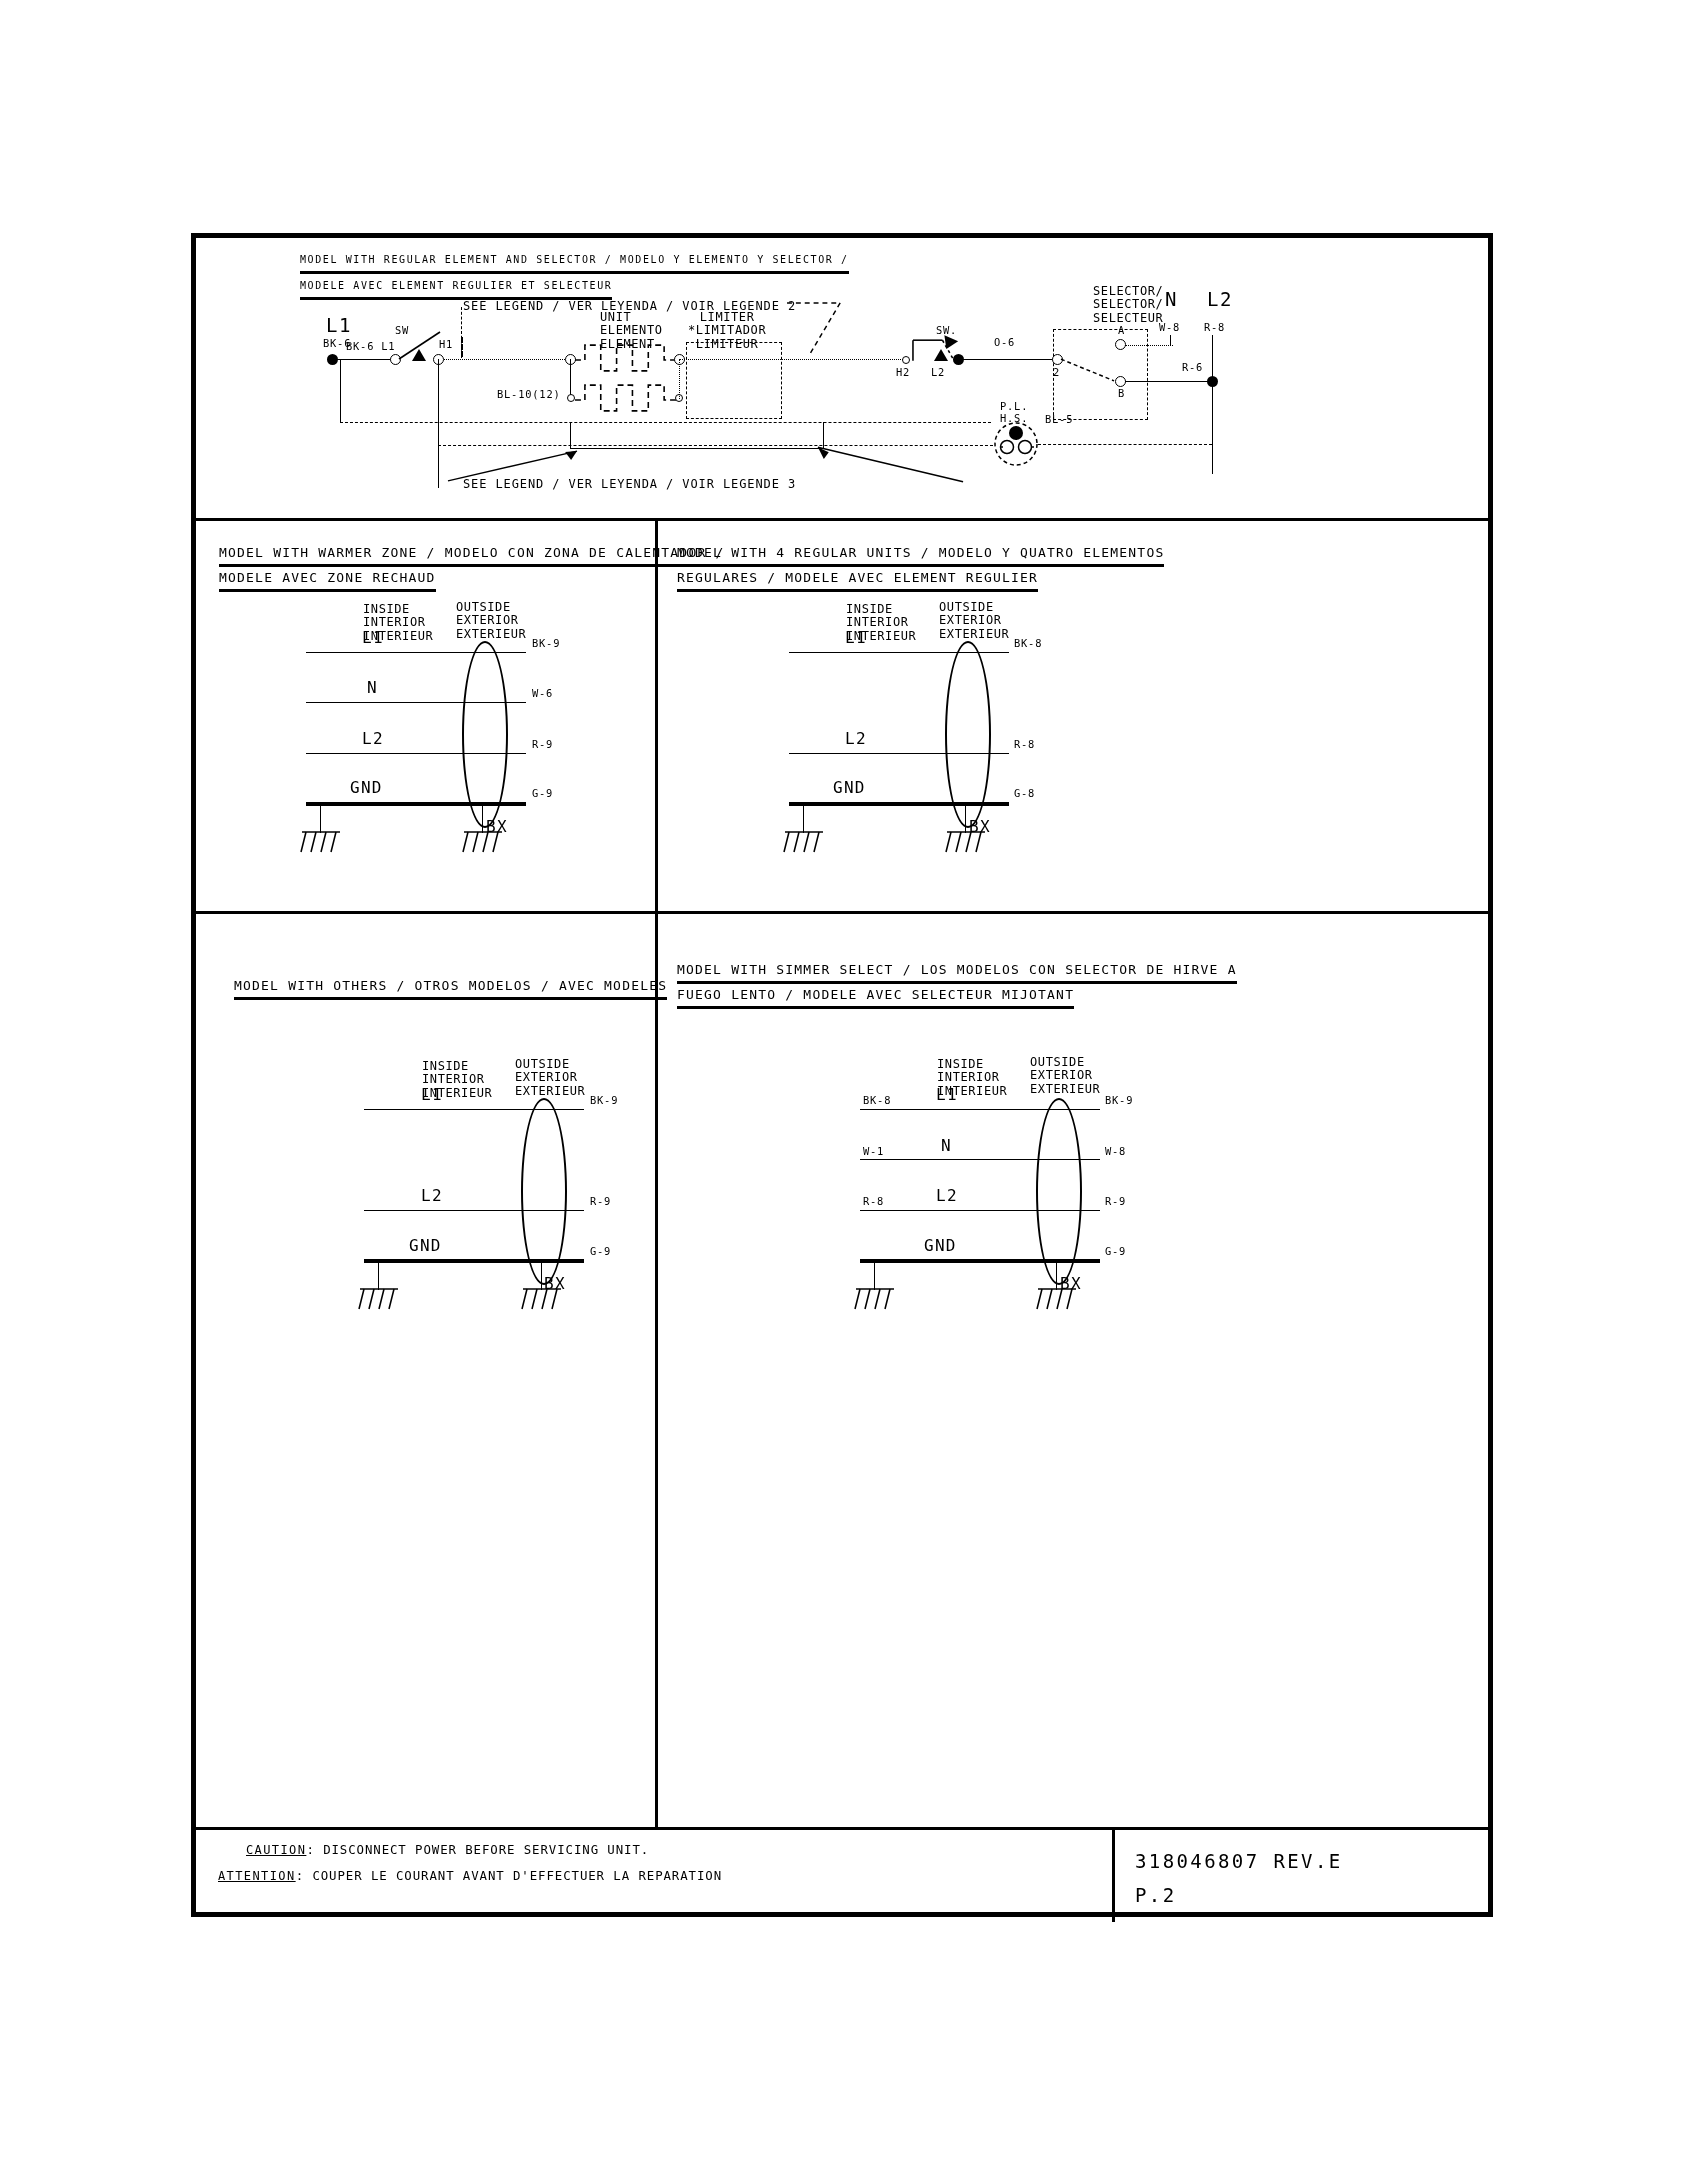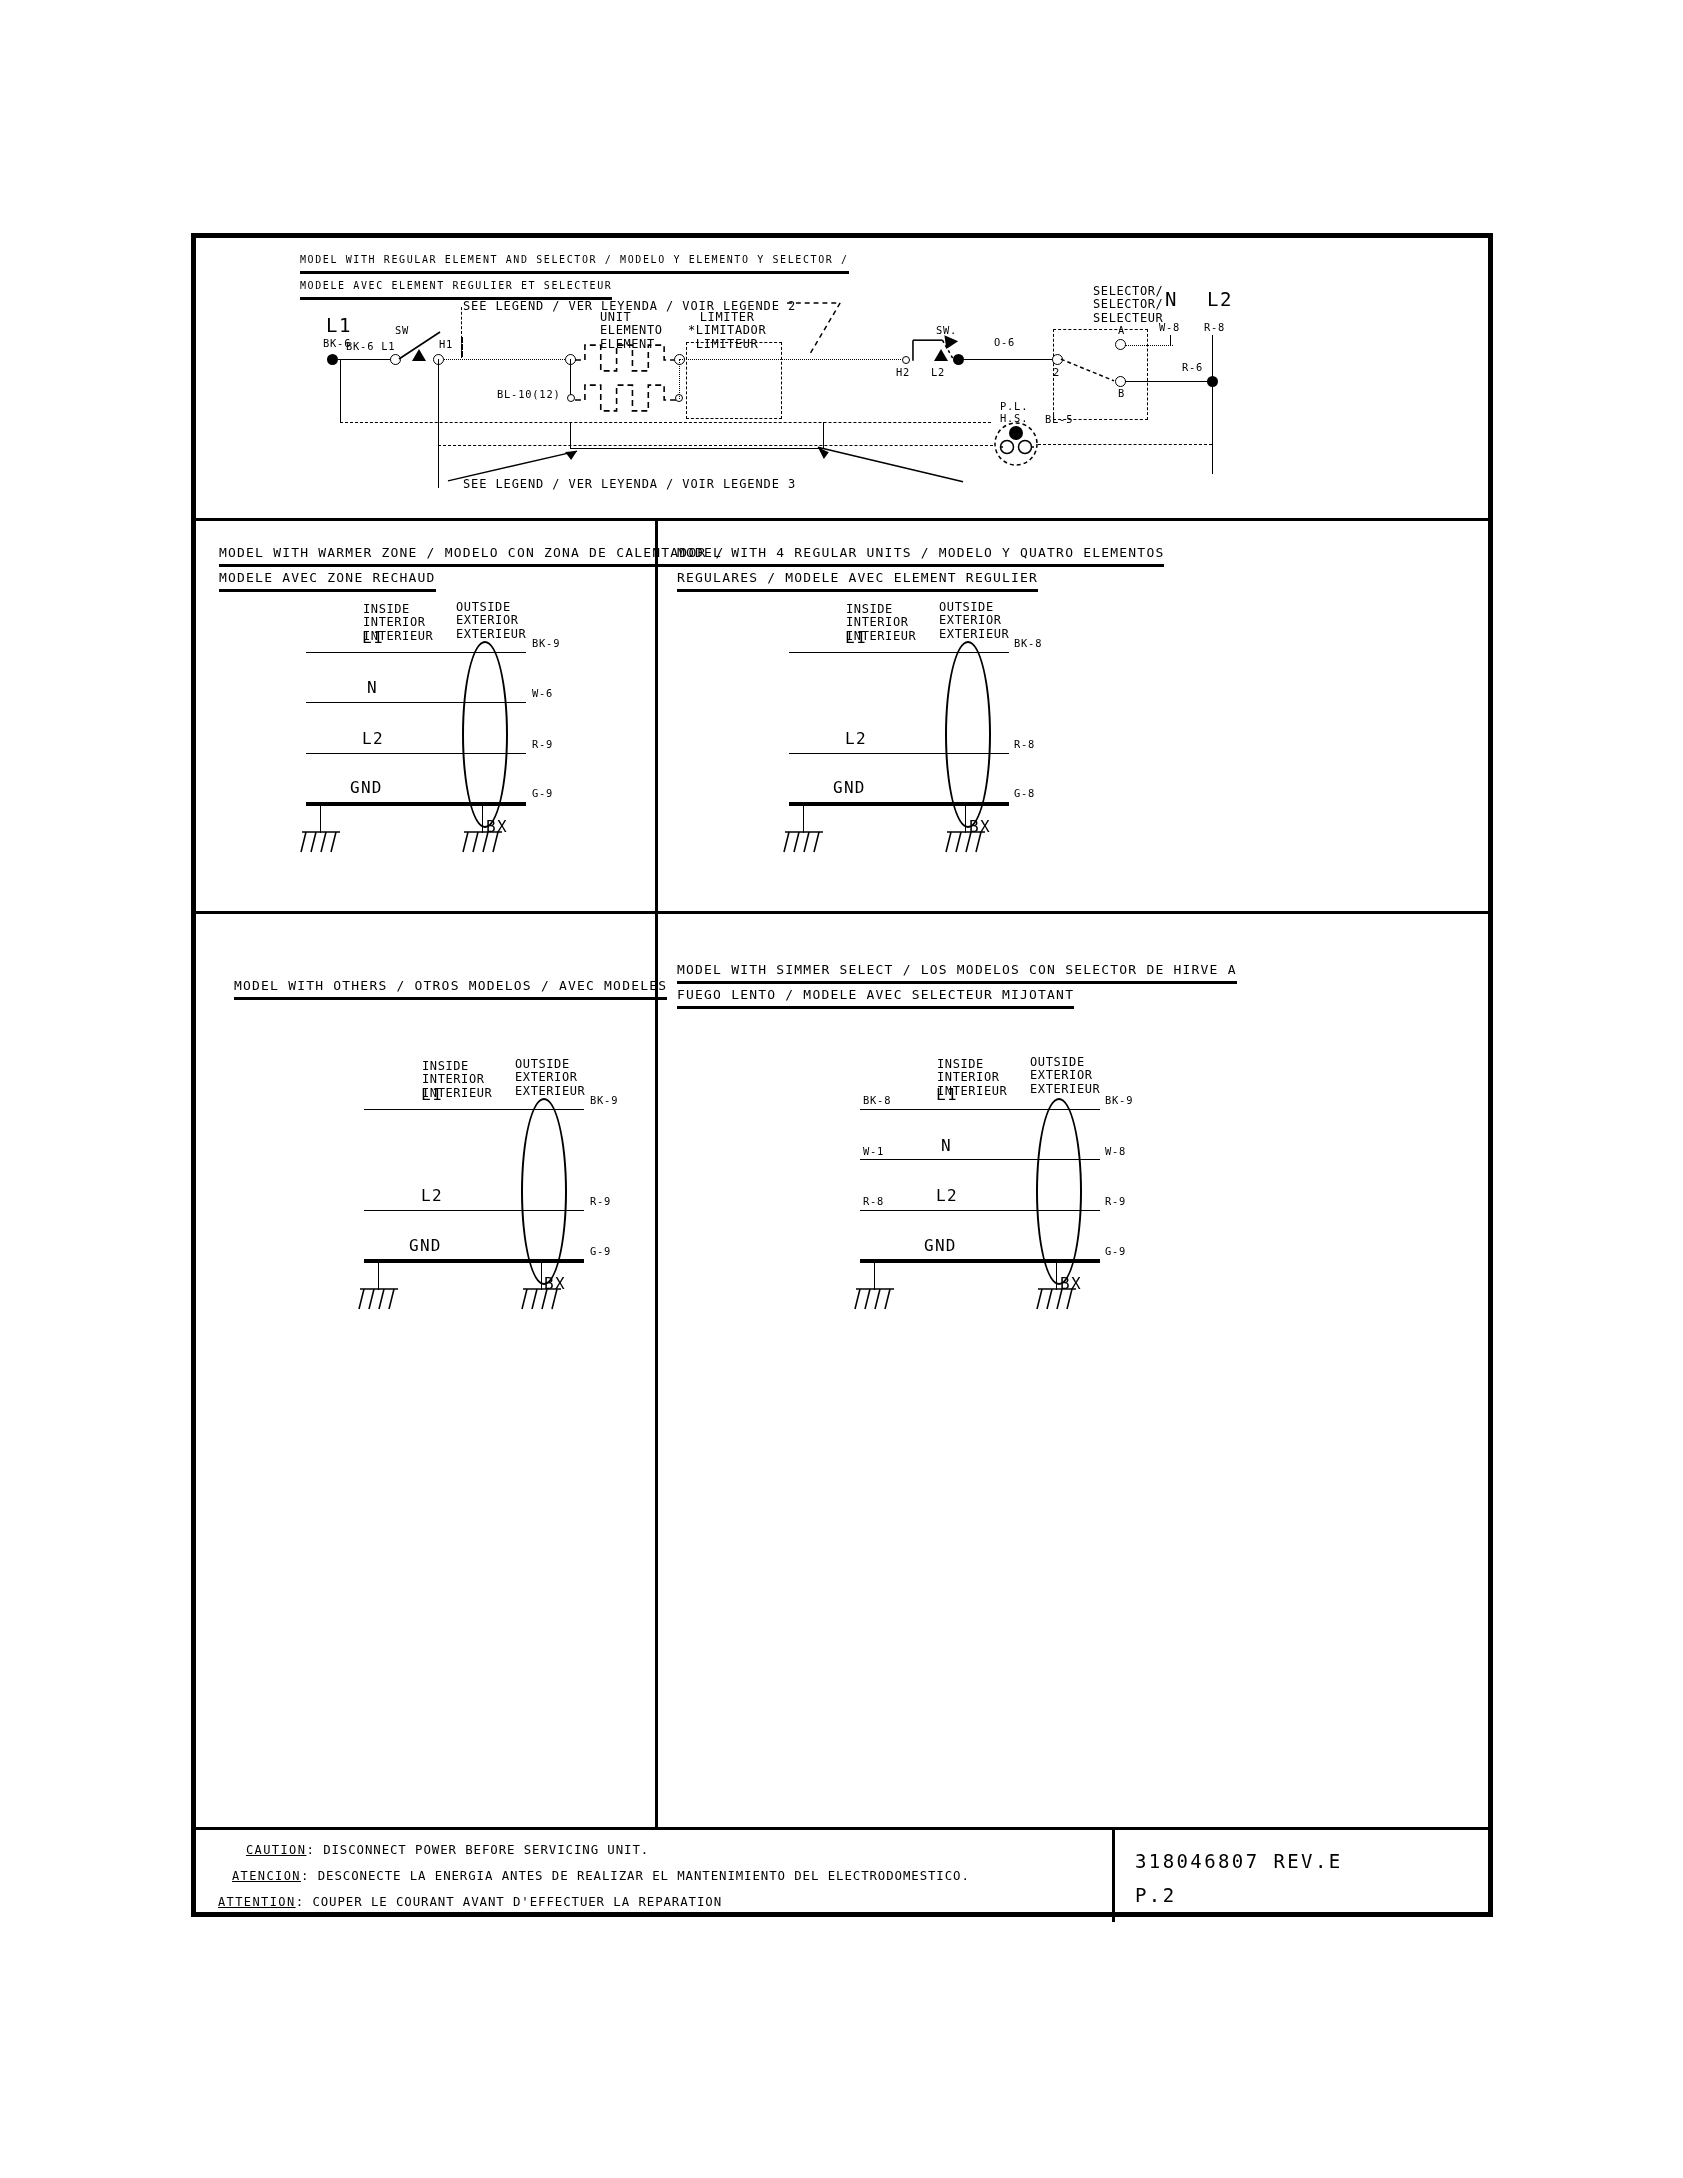--- a/index.html
+++ b/index.html
@@ -414,24 +414,20 @@
       <line x1="26" y1="2" x2="21" y2="22" stroke="#000" stroke-width="1.6"></line>
       <line x1="36" y1="2" x2="31" y2="22" stroke="#000" stroke-width="1.6"></line>
     </svg>
   </div>
 
   <div id="caution" style="left:22px;top:1599px;width:871px;">
     <div class="caut-row" style="padding-left:28px;">
       <span class="caut-key">CAUTION</span><span>:</span>
       <span>DISCONNECT POWER BEFORE SERVICING UNIT.</span>
     </div>
-    <div class="caut-row" style="padding-left:14px;">
-      <span class="caut-key">ATENCION</span><span>:</span>
-      <span>DESCONECTE LA ENERGIA ANTES DE REALIZAR EL MANTENIMIENTO DEL ELECTRODOMESTICO.</span>
-    </div>
     <div class="caut-row" style="padding-left:0;">
       <span class="caut-key">ATTENTION</span><span>:</span>
       <span>COUPER LE COURANT AVANT D'EFFECTUER LA REPARATION</span>
     </div>
   </div>
 
   <div id="partno" style="left:939px;top:1606px;">
     <div>318046807 REV.E</div>
     <div>P.2</div>
   </div>

